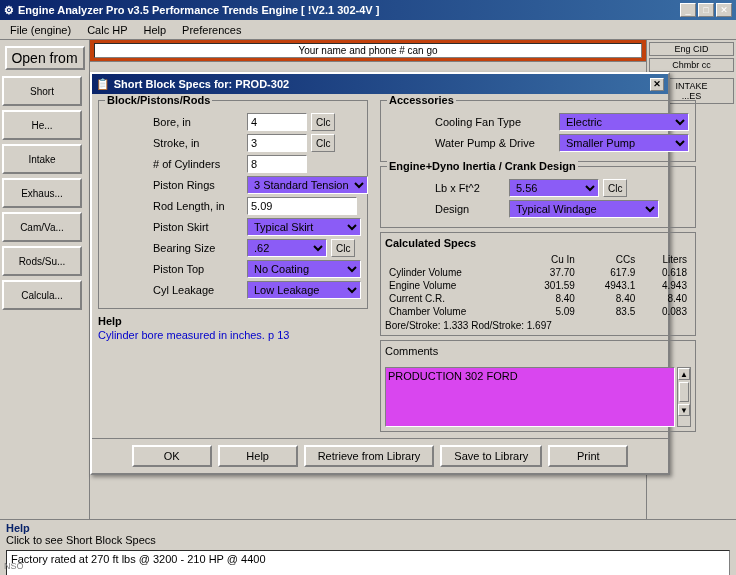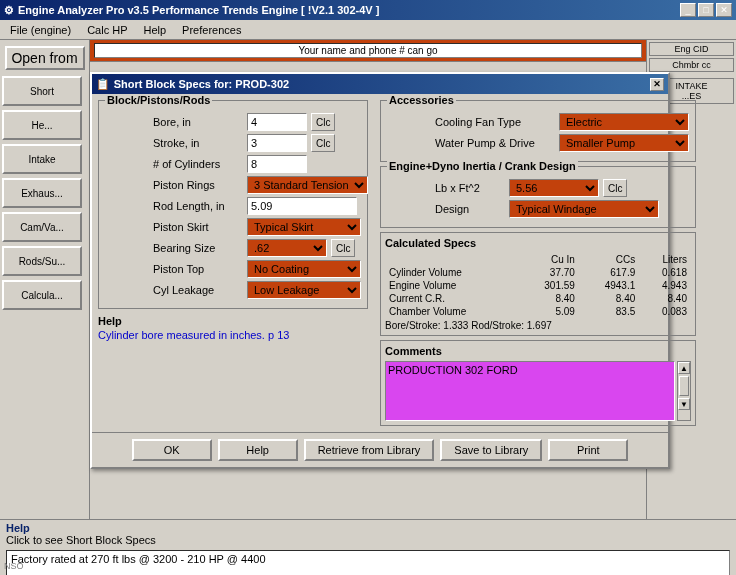--- a/index.html
+++ b/index.html
@@ -237,21 +237,21 @@
       font-size: 11px;
       height: 18px;
     }
     .form-input-small {
       width: 60px;
     }
     .form-input-medium {
       width: 110px;
     }
     .form-select {
-      background: #c2410c;
+      background: #8b5cf6;
       border: 1px solid;
       border-color: #808080 #ffffff #ffffff #808080;
       padding: 1px 2px;
       font-size: 11px;
       height: 18px;
     }
     .form-select-medium {
       width: 130px;
     }
     .clr-btn {
@@ -308,23 +308,23 @@
       margin-top: 2px;
     }
 
     
     .comments-section {
       margin-top: 6px;
       border: 1px solid #808080;
       padding: 4px;
     }
     .comments-header {
-      font-weight: bold;
-      font-size: 11px;
-      margin-bottom: 4px;
+      font-weight: normal;
+      font-size: 11px;
+      margin-bottom: 10px;
     }
     .comments-textarea {
       background: #d946ef;
       border: 1px solid;
       border-color: #808080 #ffffff #ffffff #808080;
       width: 100%;
       height: 60px;
       font-size: 11px;
       font-family: 'MS Sans Serif', Arial, sans-serif;
       resize: none;

